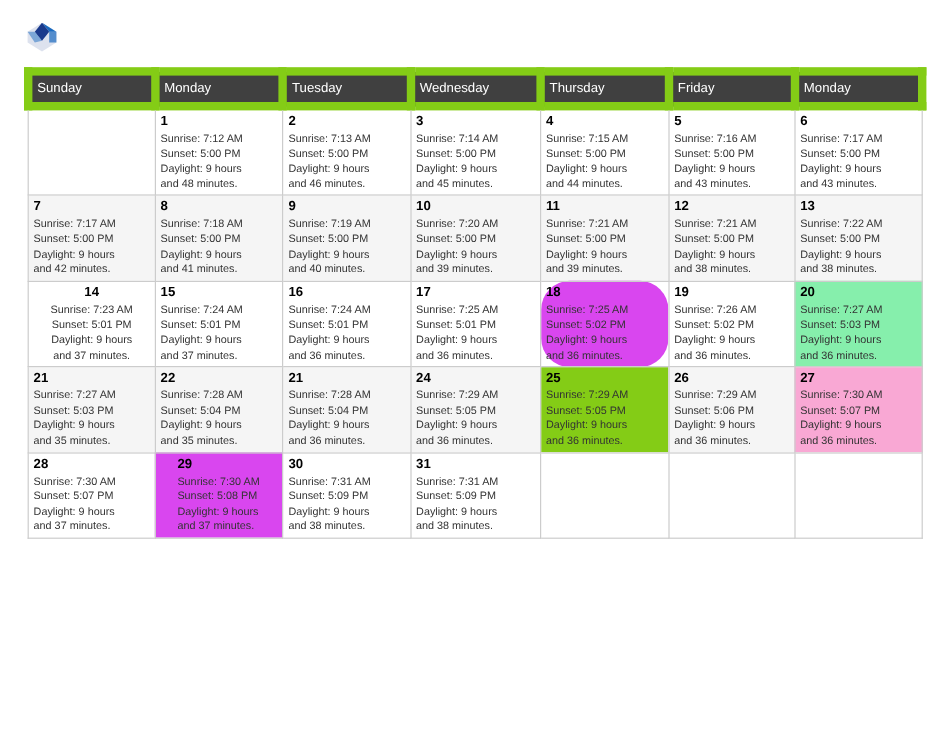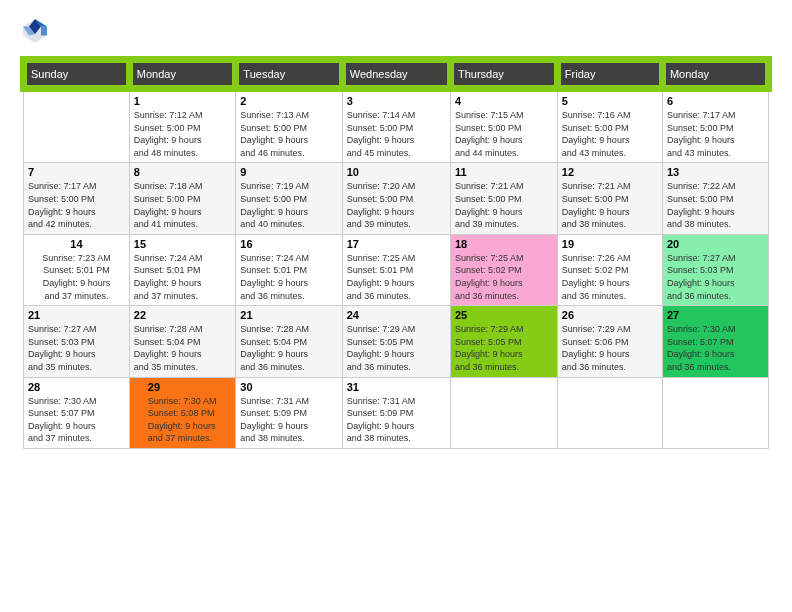--- a/index.html
+++ b/index.html
@@ -197,21 +197,21 @@
             <div class="day-info">Sunrise: 7:24 AM<br>Sunset: 5:01 PM<br>Daylight: 9 hours<br>and 37 minutes.</div>
           </td>
           <td style="background: rgb(255, 255, 255);">
             <span class="day-num">16</span>
             <div class="day-info">Sunrise: 7:24 AM<br>Sunset: 5:01 PM<br>Daylight: 9 hours<br>and 36 minutes.</div>
           </td>
           <td style="background: rgb(255, 255, 255);">
             <span class="day-num">17</span>
             <div class="day-info">Sunrise: 7:25 AM<br>Sunset: 5:01 PM<br>Daylight: 9 hours<br>and 36 minutes.</div>
           </td>
-          <td style="background: #f9a8d4;">
+          <td style="background: #d946ef; border-radius: 24px;">
             <span class="day-num">18</span>
             <div class="day-info">Sunrise: 7:25 AM<br>Sunset: 5:02 PM<br>Daylight: 9 hours<br>and 36 minutes.</div>
           </td>
           <td style="background: rgb(255, 255, 255);">
             <span class="day-num">19</span>
             <div class="day-info">Sunrise: 7:26 AM<br>Sunset: 5:02 PM<br>Daylight: 9 hours<br>and 36 minutes.</div>
           </td>
           <td style="background: #86efac;">
             <span class="day-num">20</span>
             <div class="day-info">Sunrise: 7:27 AM<br>Sunset: 5:03 PM<br>Daylight: 9 hours<br>and 36 minutes.</div>
@@ -235,31 +235,31 @@
             <div class="day-info">Sunrise: 7:29 AM<br>Sunset: 5:05 PM<br>Daylight: 9 hours<br>and 36 minutes.</div>
           </td>
           <td style="background: #84cc16;">
             <span class="day-num">25</span>
             <div class="day-info">Sunrise: 7:29 AM<br>Sunset: 5:05 PM<br>Daylight: 9 hours<br>and 36 minutes.</div>
           </td>
           <td style="background: rgb(245, 245, 245);">
             <span class="day-num">26</span>
             <div class="day-info">Sunrise: 7:29 AM<br>Sunset: 5:06 PM<br>Daylight: 9 hours<br>and 36 minutes.</div>
           </td>
-          <td style="background: #22c55e;">
+          <td style="background: #f9a8d4;">
             <span class="day-num">27</span>
             <div class="day-info">Sunrise: 7:30 AM<br>Sunset: 5:07 PM<br>Daylight: 9 hours<br>and 36 minutes.</div>
           </td>
         </tr>
         <tr>
           <td style="background: rgb(255, 255, 255);">
             <span class="day-num">28</span>
             <div class="day-info">Sunrise: 7:30 AM<br>Sunset: 5:07 PM<br>Daylight: 9 hours<br>and 37 minutes.</div>
           </td>
-          <td style="background: #f97316; padding-left: 18px;">
+          <td style="background: #d946ef; padding-left: 18px;">
             <span class="day-num">29</span>
             <div class="day-info">Sunrise: 7:30 AM<br>Sunset: 5:08 PM<br>Daylight: 9 hours<br>and 37 minutes.</div>
           </td>
           <td style="background: rgb(255, 255, 255); margin-top: 35px;">
             <span class="day-num">30</span>
             <div class="day-info">Sunrise: 7:31 AM<br>Sunset: 5:09 PM<br>Daylight: 9 hours<br>and 38 minutes.</div>
           </td>
           <td style="background: rgb(255, 255, 255);">
             <span class="day-num">31</span>
             <div class="day-info">Sunrise: 7:31 AM<br>Sunset: 5:09 PM<br>Daylight: 9 hours<br>and 38 minutes.</div>

